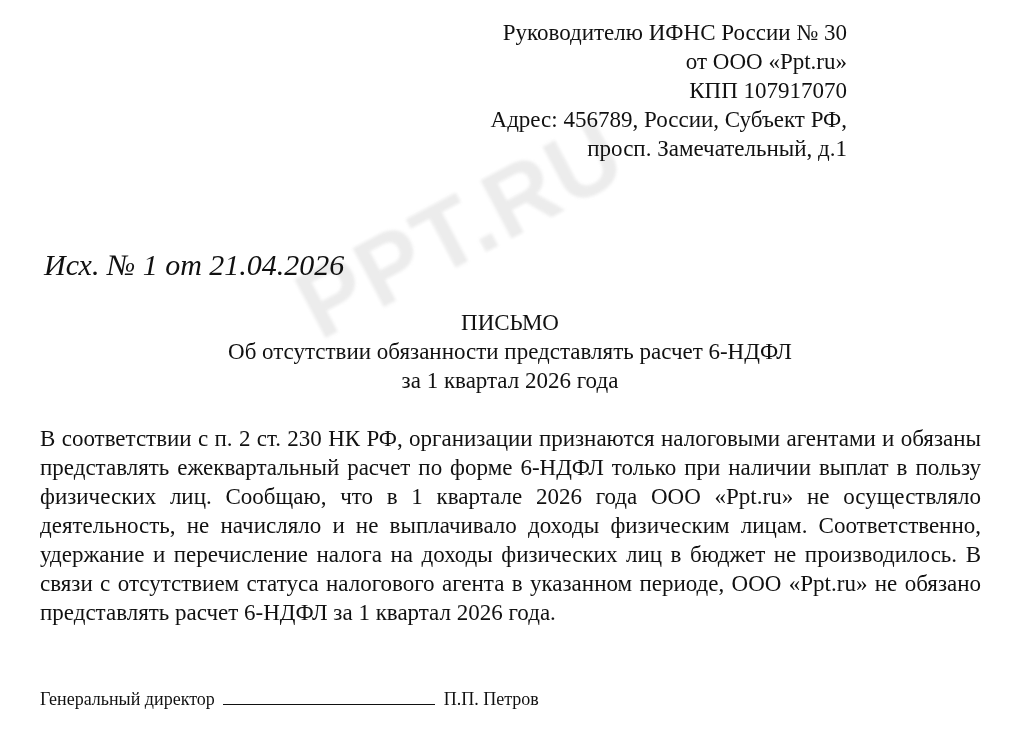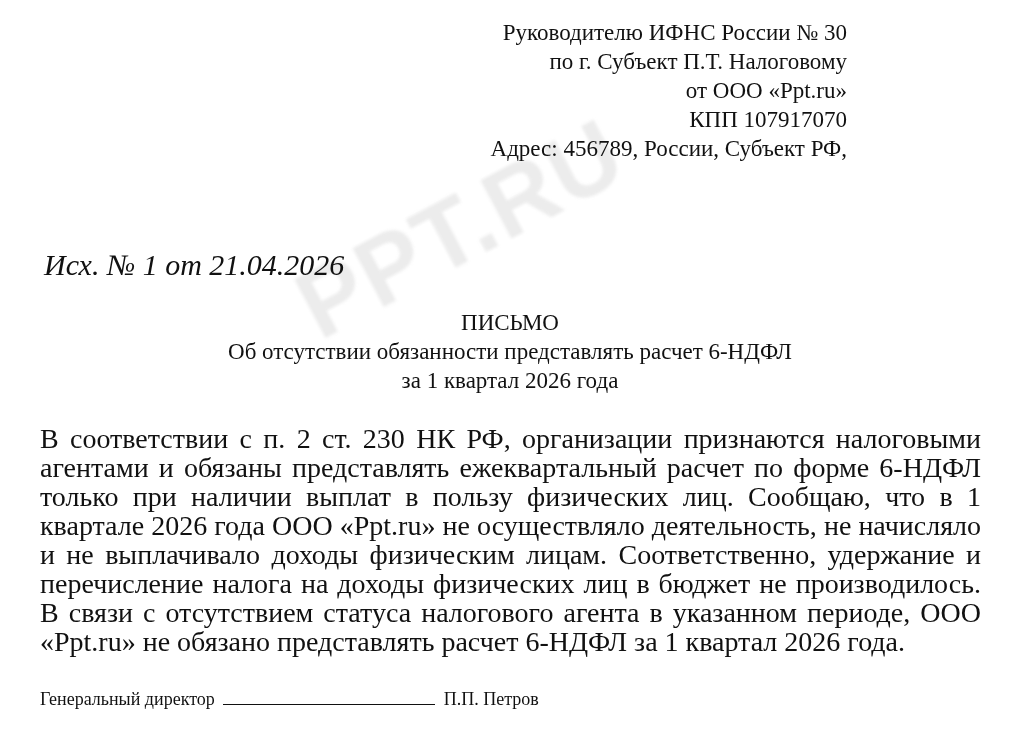--- a/index.html
+++ b/index.html
@@ -5,44 +5,44 @@
   html, body { margin: 0; padding: 0; background: #ffffff; }
   body { width: 1010px; height: 742px; position: relative; overflow: hidden;
          font-family: "Liberation Serif", "DejaVu Serif", serif; color: #111111; }
   .page { position: absolute; left: 0; top: 0; width: 876px; height: 742px; }
   .addressee { position: absolute; right: 29px; top: 18px; text-align: right;
                font-size: 23px; line-height: 29px; }
   .addressee div { white-space: nowrap; }
   .outgoing { position: absolute; left: 44px; top: 250px; font-size: 30px; line-height: 29px; font-style: italic; }
   .title-block { position: absolute; left: 0; width: 1020px; top: 308px; text-align: center;
                  font-size: 23px; line-height: 29px; }
-  .body-text { position: absolute; left: 40px; width: 941px; top: 424px; font-size: 28px;
+  .body-text { position: absolute; left: 40px; width: 941px; top: 424px; font-size: 23px;
                line-height: 29px; text-align: justify; }
   .signature { position: absolute; left: 40px; top: 682px; font-size: 18px; line-height: 29px;
                white-space: nowrap; }
   .sig-line { display: inline-block; width: 212px; border-bottom: 1.5px solid #111; margin: 0 4px;
               height: 22px; vertical-align: baseline; }
   .watermark { position: absolute; left: 330px; top: 250px; font-family: "Liberation Sans", sans-serif;
                font-weight: bold; font-size: 96px; color: rgba(200,200,200,0.35);
                transform: rotate(-28deg); transform-origin: left bottom; pointer-events: none;
                filter: blur(1.5px); letter-spacing: 2px; }
 </style>
 </head>
 <body>
 
 <div class="page">
 
   <div class="watermark">PPT.RU</div>
 
   <div class="addressee">
     <div>Руководителю ИФНС России № 30</div>
-    <div>по г. Субъект П.Т. Налоговому</div>
     <div>от ООО «Ppt.ru»</div>
     <div>КПП 107917070</div>
     <div>Адрес: 456789, России, Субъект РФ,</div>
+    <div>просп. Замечательный, д.1</div>
   </div>
 
   <div class="outgoing">Исх. № 1 от 21.04.2026</div>
 
   <div class="title-block">
     <div>ПИСЬМО</div>
     <div>Об отсутствии обязанности представлять расчет 6-НДФЛ</div>
     <div>за 1 квартал 2026 года</div>
   </div>
 

